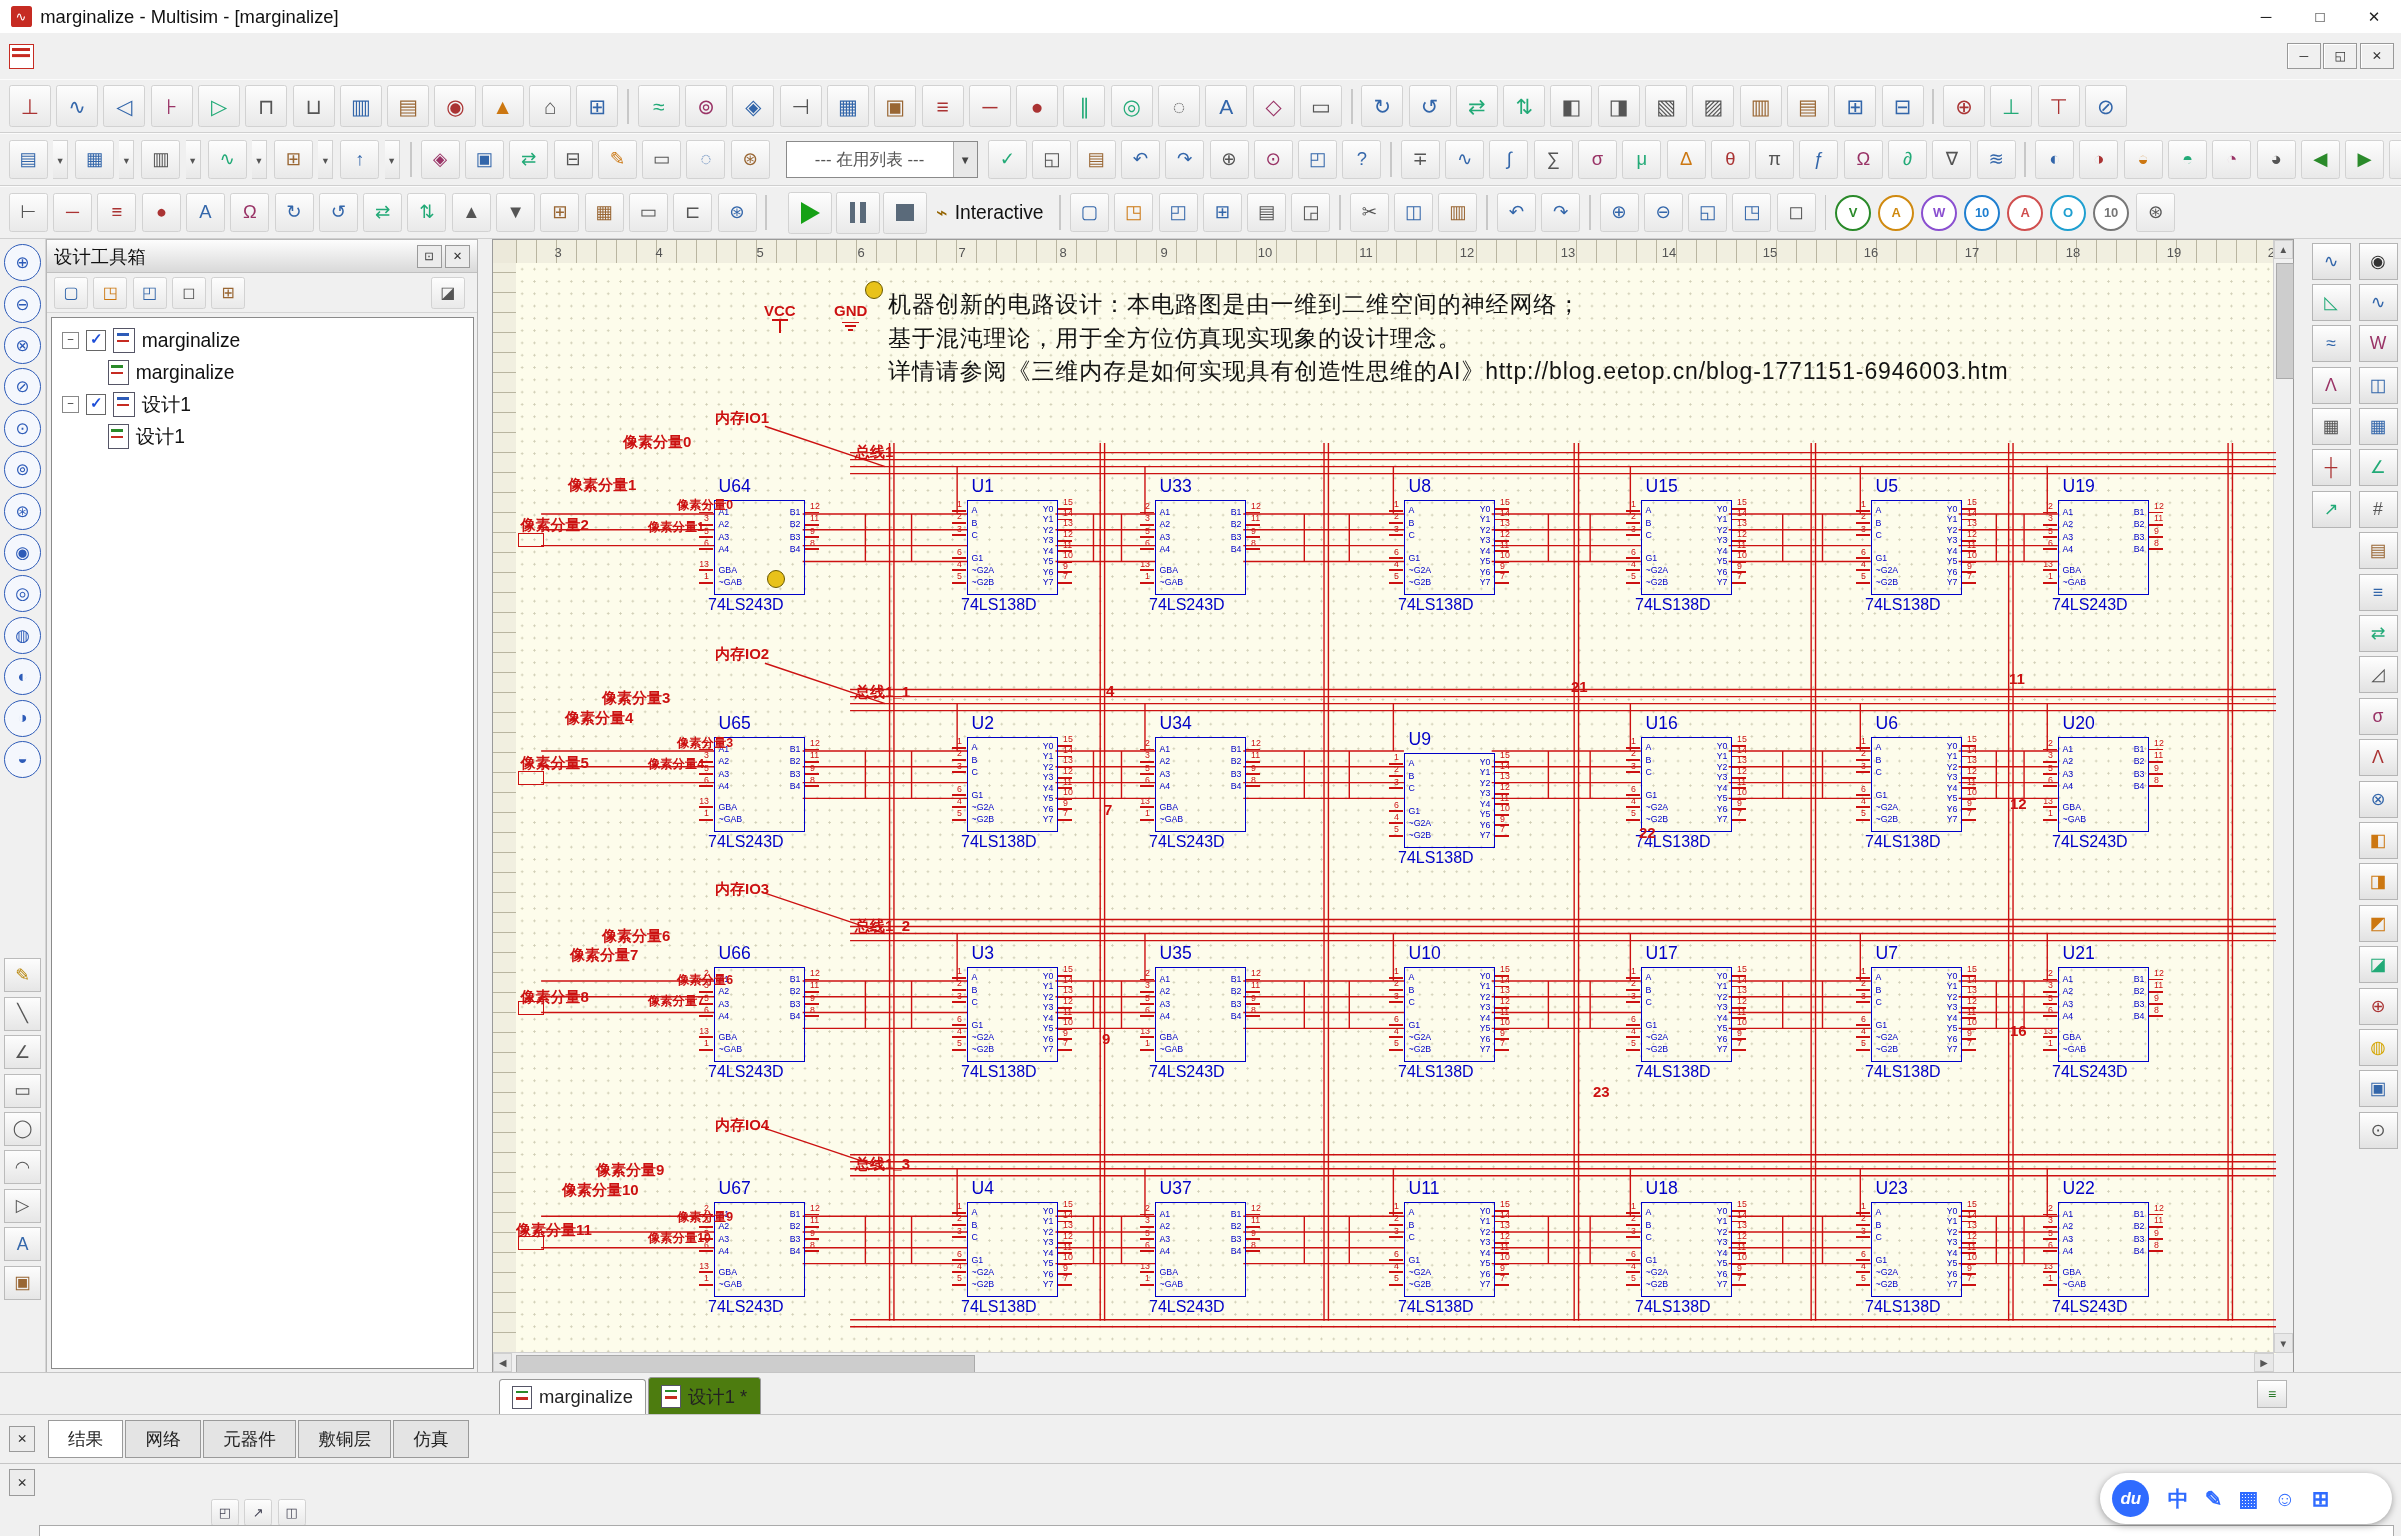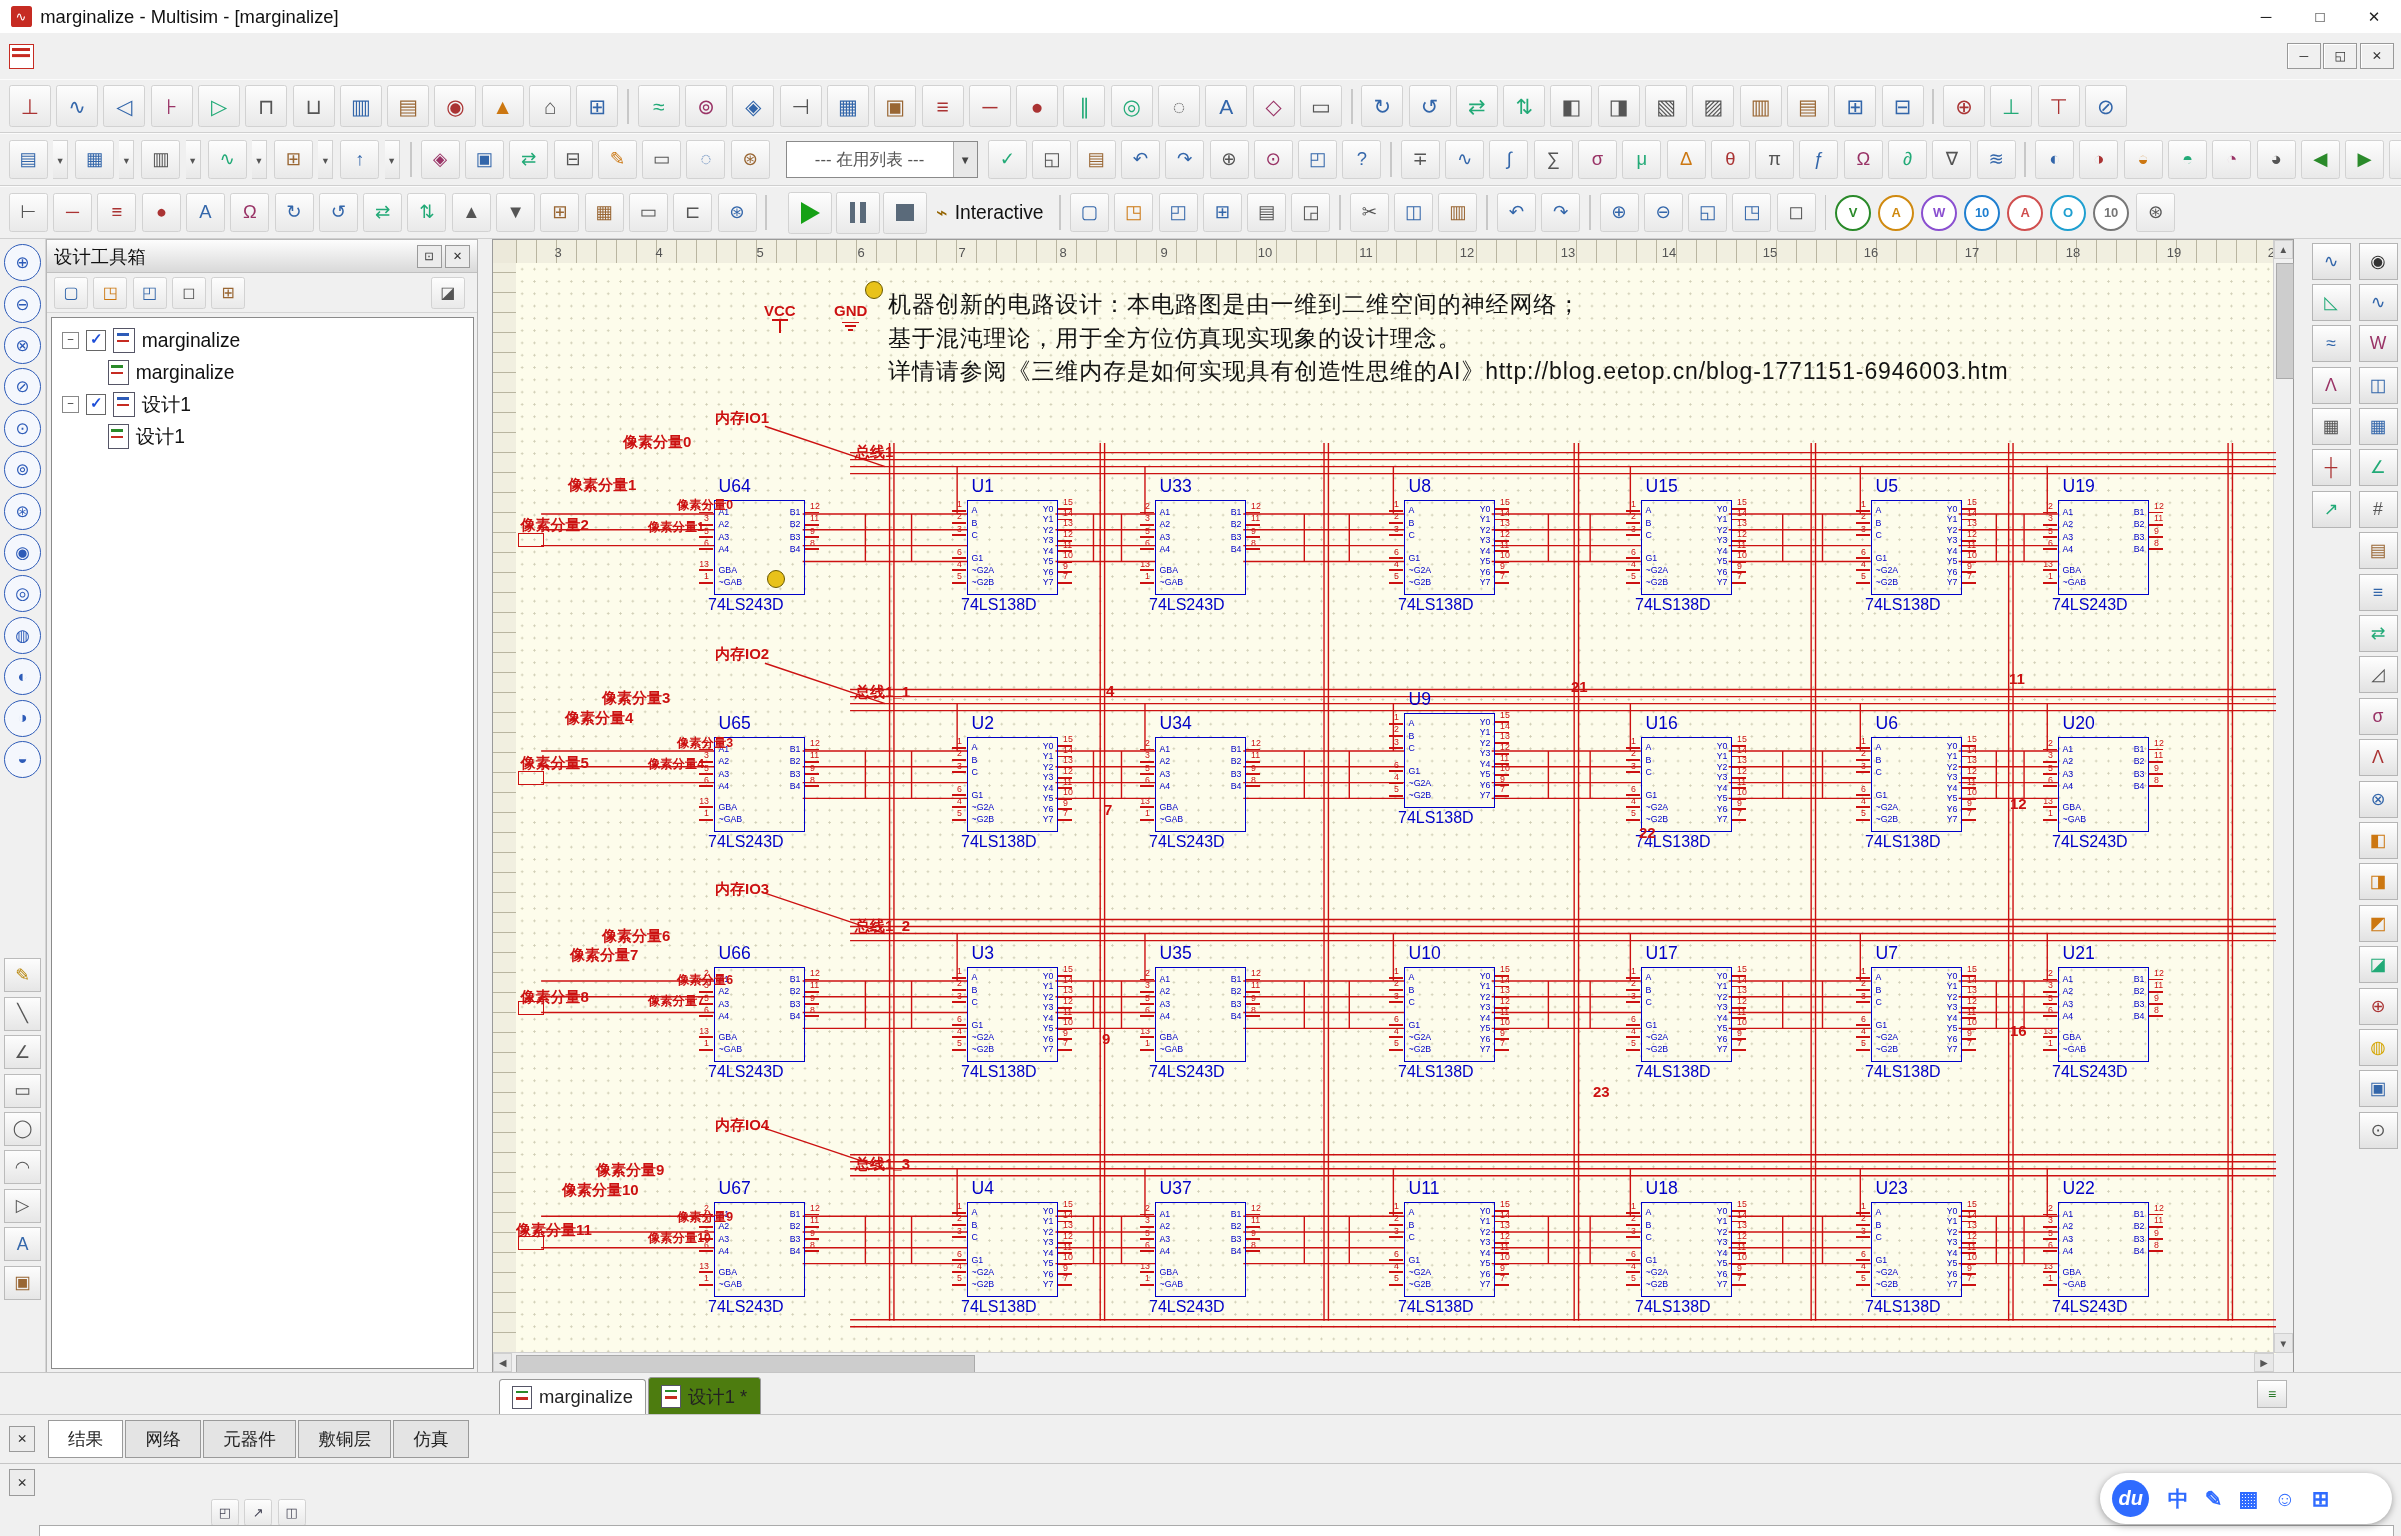--- a/index.html
+++ b/index.html
@@ -136,21 +136,21 @@
   
   #bottom-panel{position:absolute;left:0;top:1463px;width:2401px;height:74px;background:#f0f0f0;border-top:0.9px solid #c5c5c5}
   #bp-close{position:absolute;left:8.8px;top:5.3px}
   #bp-icons{position:absolute;left:211px;top:35px;display:flex}
   #bp-icons .tbtn{width:26px;height:24.6px}
   #bp-icons .tbtn .g{font-size:13px}
   #bp-white{position:absolute;left:39px;top:61px;right:7px;height:12.3px;background:#fff;border:0.9px solid #aaa}
 
   
   #ime{position:absolute;left:2100px;top:1473px;width:292px;height:51px;background:#fff;border-radius:25.5px;box-shadow:0 1.8px 7px rgba(0,0,0,.35);display:flex;align-items:center;padding:0 12.3px;box-sizing:border-box;z-index:20}
-  #ime-logo{width:37px;height:37px;border-radius:50%;background:#2f6bff;color:#fff;font-style:italic;font-weight:bold;font-size:20px;display:flex;align-items:center;justify-content:center;margin-right:10.5px}
+  #ime-logo{width:37px;height:37px;border-radius:50%;background:#2f6bff;color:#fff;font-style:italic;font-weight:bold;font-size:17px;display:flex;align-items:center;justify-content:center;margin-right:10.5px}
   .imei{color:#2f6bff;font-size:21px;margin:0 8px;font-weight:bold}
 </style>
 </head>
 <body>
 
 <div id="app">
 
   <div id="titlebar">
     <div id="ms-logo">∿</div>
     <span id="title-text">marginalize - Multisim - [marginalize]</span>
@@ -1424,21 +1424,21 @@
             <div class="pname r" style="right: 3.5px; top: 19.3px;">B2</div>
             <div class="tick" style="left: 90px; top: 23px;"></div>
             <div class="pnum r" style="top: 13px;">11</div>
             <div class="pname r" style="right: 3.5px; top: 32px;">B3</div>
             <div class="tick" style="left: 90px; top: 35px;"></div>
             <div class="pnum r" style="top: 25.5px;">9</div>
             <div class="pname r" style="right: 3.5px; top: 44px;">B4</div>
             <div class="tick" style="left: 90px; top: 47px;"></div>
             <div class="pnum r" style="top: 38px;">8</div>
           </div>
-          <div class="chip" style="left: 888px; top: 450px;">
+          <div class="chip" style="left: 888px; top: 490px;">
             <div class="ref">U9</div>
             <div class="part">74LS138D</div>
             <div class="pname" style="left: 3.5px; top: 5.3px;">A</div>
             <div class="tick" style="left: -16px; top: 8.8px;"></div>
             <div class="pnum l" style="top: -0.9px;">1</div>
             <div class="pname" style="left: 3.5px; top: 17.6px;">B</div>
             <div class="tick" style="left: -16px; top: 21px;"></div>
             <div class="pnum l" style="top: 11.4px;">2</div>
             <div class="pname" style="left: 3.5px; top: 30px;">C</div>
             <div class="tick" style="left: -16px; top: 33px;"></div>

